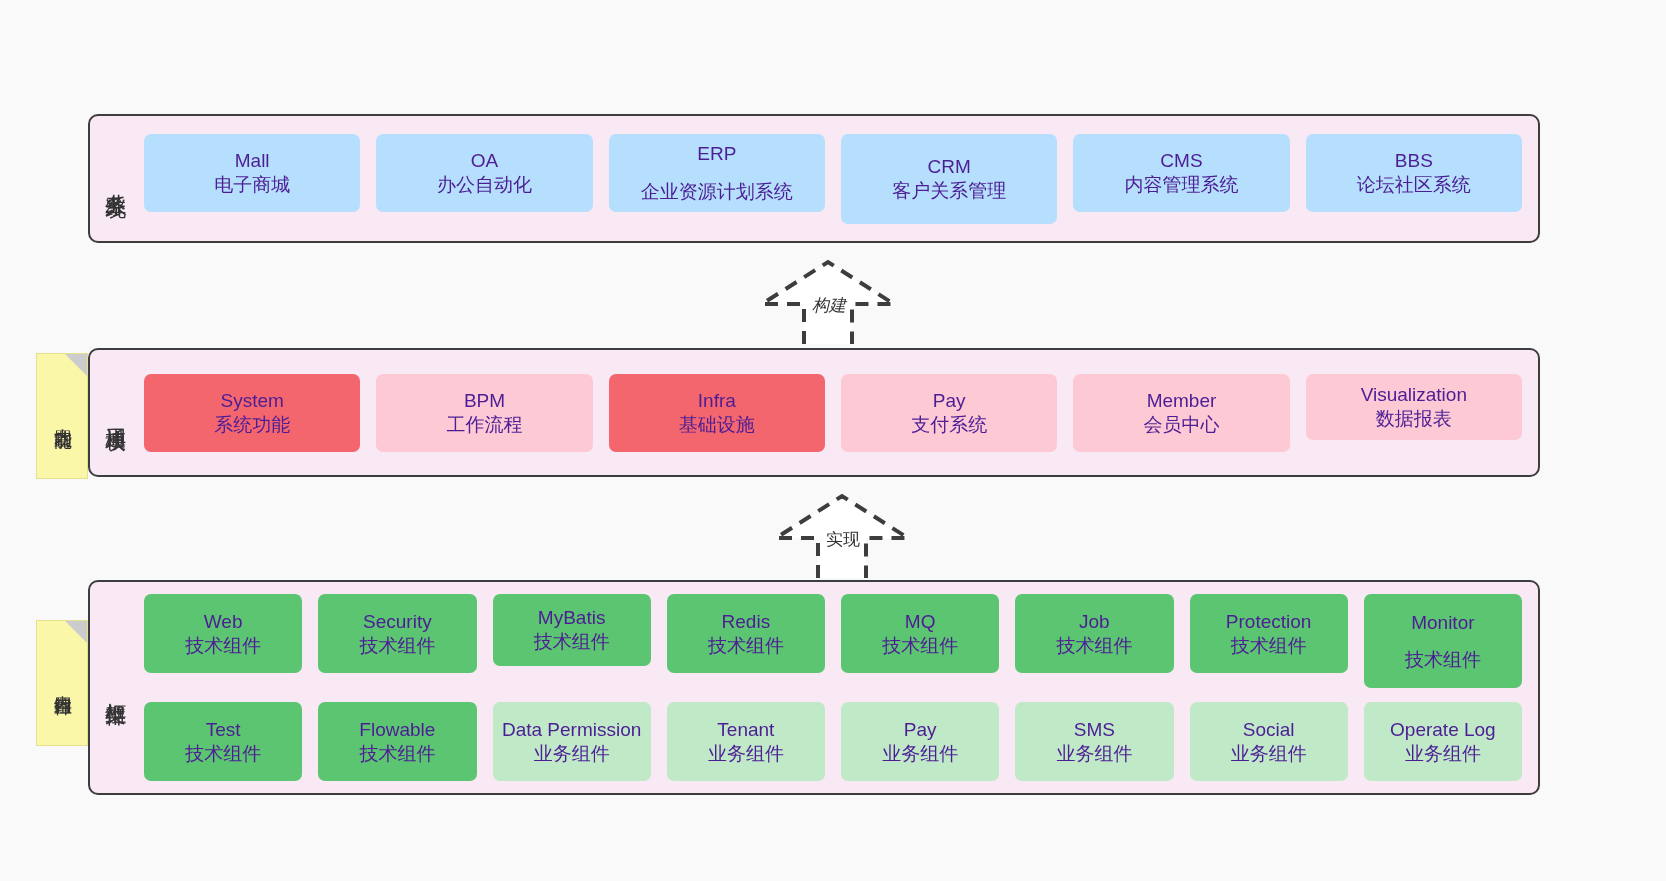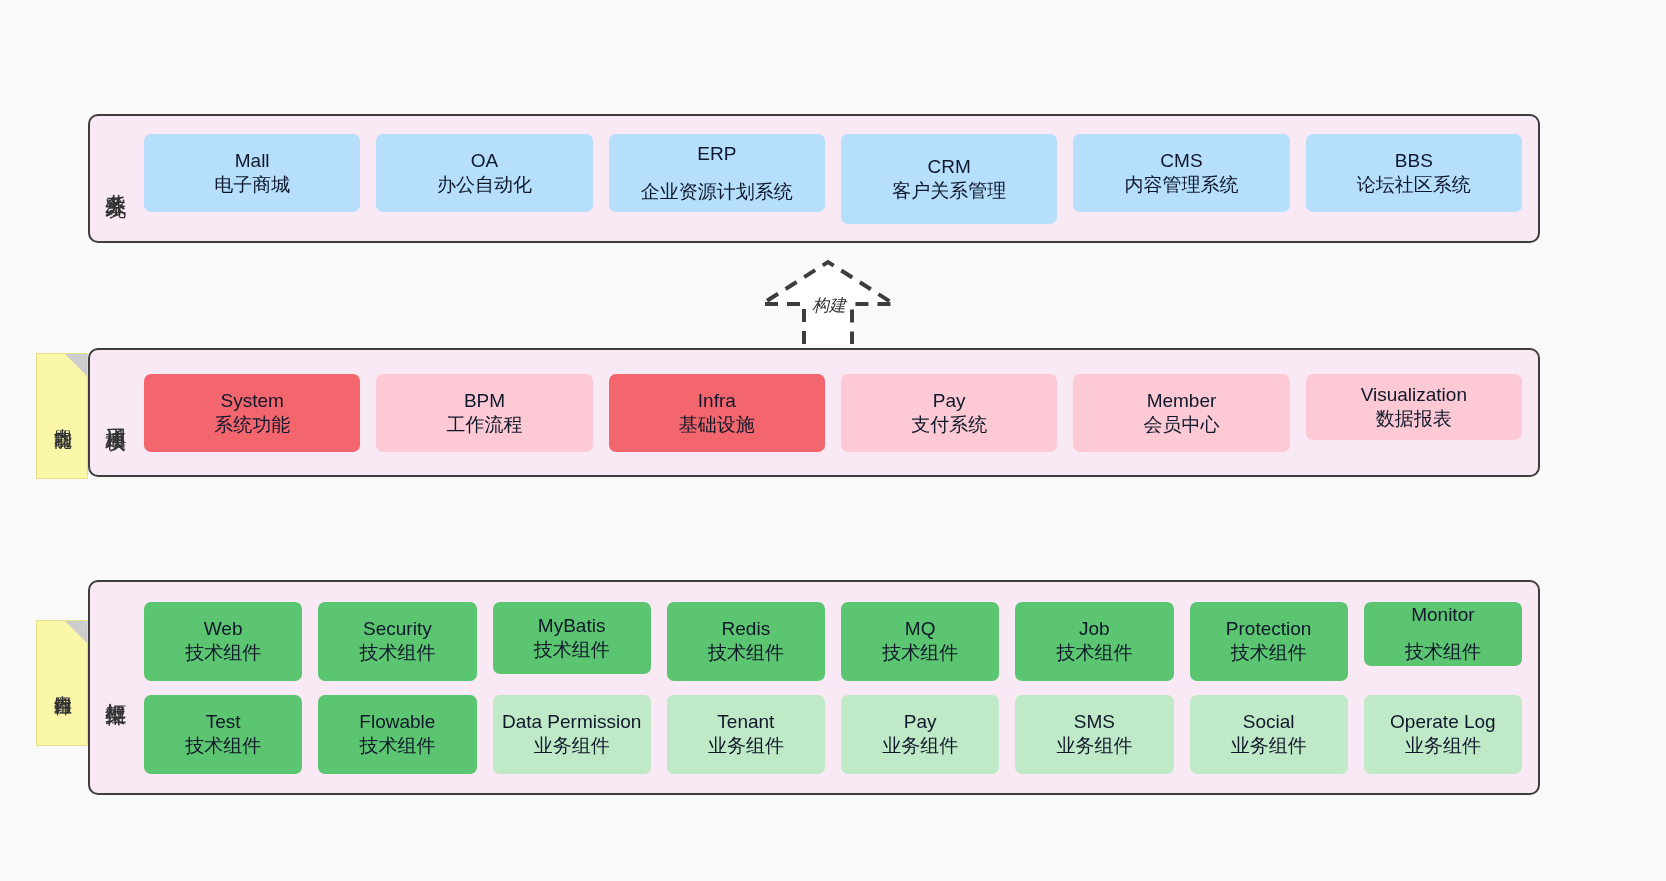--- a/index.html
+++ b/index.html
@@ -69,21 +69,21 @@
   .node {
     flex: 1 1 0;
     border-radius: 7px;
     display: flex;
     flex-direction: column;
     align-items: center;
     justify-content: center;
     text-align: center;
     font-size: 19px;
     line-height: 1.26;
-    color: #0f172a;
+    color: #4c1d95;
     box-sizing: border-box;
     padding: 4px 0;
     user-select: none;
   }
   .node .n-en { display: block; }
   .node .n-cn { display: block; }
 
   .blue   { background: #b5dffc; }
   .red    { background: #f4666e; }
   .pink   { background: #fcc9d4; }
@@ -207,20 +207,26 @@
             <span class="n-cn">会员中心</span>
           </div>
           <div class="node pink" style="height: 66px;">
             <span class="n-en">Visualization</span>
             <span class="n-cn">数据报表</span>
           </div>
         </div>
     </div>
   </div>
 
+  <div class="arrow" id="arrow-impl" style="left:772px; top:492px; width:140px; height:86px;">
+    <svg width="140" height="86" viewBox="0 0 140 86">
+      <path d="M 46 86 L 46 46 L 4 46 L 70 4 L 136 46 L 94 46 L 94 86" fill="#ffffff" stroke="#3d3d3d" stroke-width="4" stroke-dasharray="13 9" stroke-linecap="butt" stroke-linejoin="miter"></path>
+    </svg>
+    <span class="arrow-label" style="left:54px; top:36px;">实现</span>
+  </div>
 
   <div class="note" id="note-framework" style="left:36px; top:620px; width:52px; height:126px;">
     <span class="fold"></span>
     <span class="note-text">内置组件</span>
   </div>
 
   <div class="layer" id="layer-framework" style="left:88px; top:580px; width:1452px; height:215px;">
     <div class="layer-title">框架组件</div>
     <div class="layer-body">
       <div class="row" id="row-fw1">
@@ -245,21 +251,21 @@
             <span class="n-cn">技术组件</span>
           </div>
           <div class="node green" style="height: 79px;">
             <span class="n-en">Job</span>
             <span class="n-cn">技术组件</span>
           </div>
           <div class="node green" style="height: 79px;">
             <span class="n-en">Protection</span>
             <span class="n-cn">技术组件</span>
           </div>
-          <div class="node green" style="height: 64px; gap: 13px;">
+          <div class="node green" style="height: 94px; gap: 13px;">
             <span class="n-en">Monitor</span>
             <span class="n-cn">技术组件</span>
           </div>
         </div>
       <div class="row" id="row-fw2">
           <div class="node green" style="height: 79px;">
             <span class="n-en">Test</span>
             <span class="n-cn">技术组件</span>
           </div>
           <div class="node green" style="height: 79px;">

